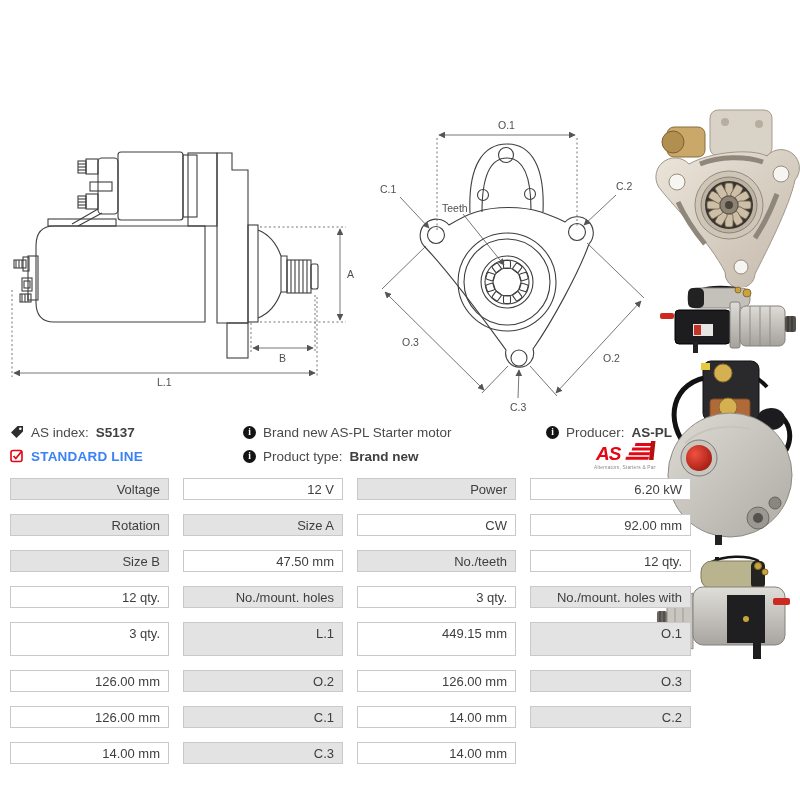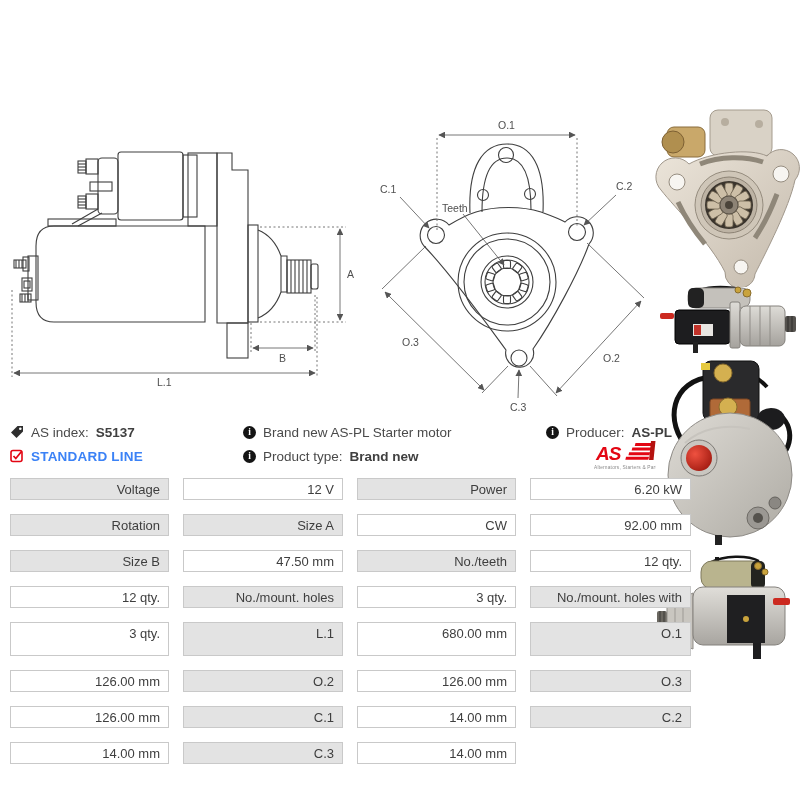--- a/index.html
+++ b/index.html
@@ -371,21 +371,21 @@
     <div class="cell lbl">No./teeth</div>
     <div class="cell val">12 qty.</div>
 
     <div class="cell val">12 qty.</div>
     <div class="cell lbl">No./mount. holes</div>
     <div class="cell val">3 qty.</div>
 
     <div class="cell lbl">No./mount. holes with thread</div>
     <div class="cell val">3 qty.</div>
     <div class="cell lbl">L.1</div>
-    <div class="cell val">680.00 mm</div>
+    <div class="cell val">449.15 mm</div>
 
     <div class="cell lbl">O.1</div>
     <div class="cell val">126.00 mm</div>
     <div class="cell lbl">O.2</div>
     <div class="cell val">126.00 mm</div>
 
     <div class="cell lbl">O.3</div>
     <div class="cell val">126.00 mm</div>
     <div class="cell lbl">C.1</div>
     <div class="cell val">14.00 mm</div>

